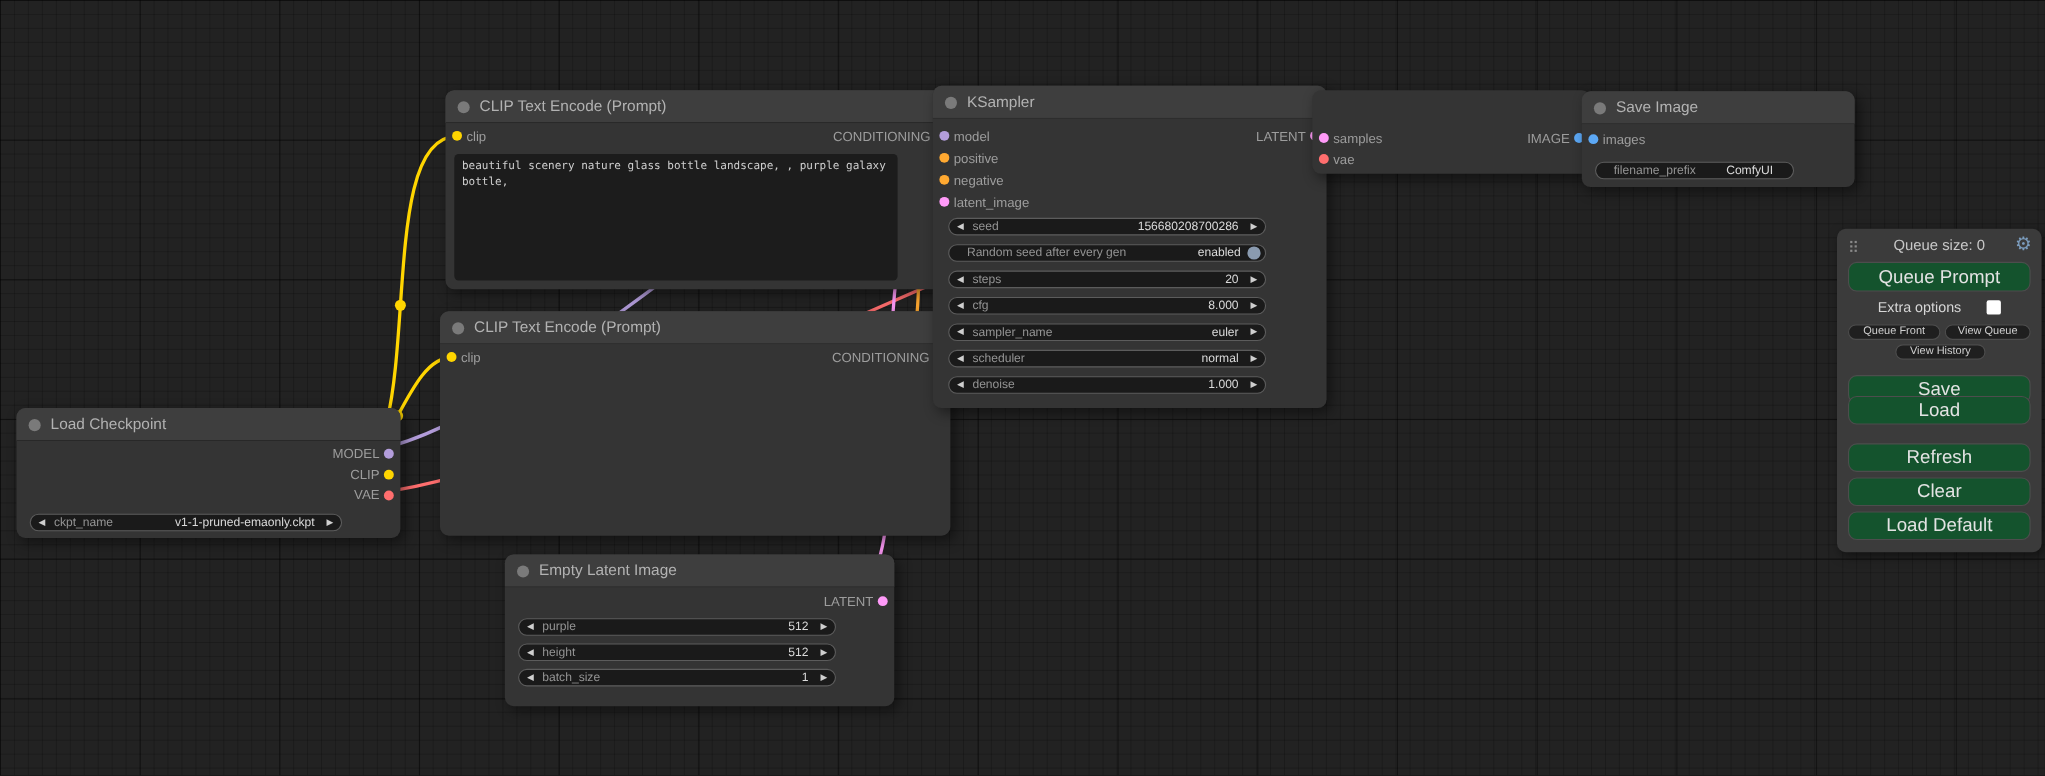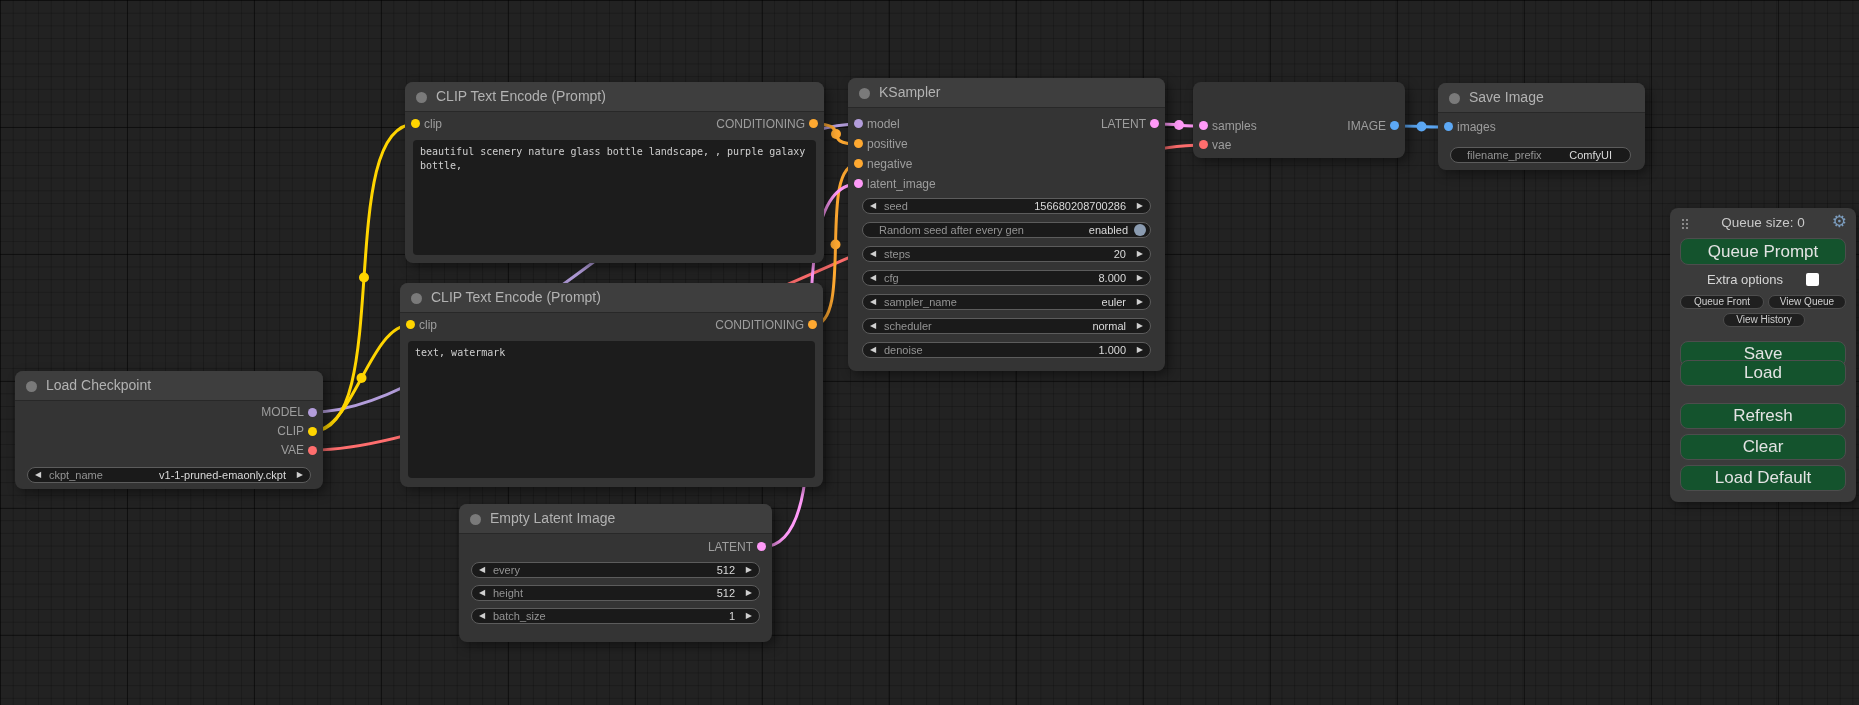--- a/index.html
+++ b/index.html
@@ -9,21 +9,21 @@
     background-image:
       linear-gradient(rgba(0,0,0,0.45) 1px, transparent 1px),
       linear-gradient(90deg, rgba(0,0,0,0.45) 1px, transparent 1px),
       linear-gradient(rgba(0,0,0,0.20) 1px, transparent 1px),
       linear-gradient(90deg, rgba(0,0,0,0.20) 1px, transparent 1px);
     background-size:127px 127px,127px 127px,12.7px 12.7px,12.7px 12.7px;
     font-family:"Liberation Sans", sans-serif;
   }
   #links{position:absolute;left:0;top:0;z-index:1;}
   .node{position:absolute;background:#343434;border-radius:8px;
-        box-shadow:4px 4px 12px rgba(0,0,0,0.45);z-index:2;}
+        box-shadow:4px 4px 12px rgba(0,0,0,0.45);z-index:2;padding-left:41px;}
   .ntitle{position:absolute;left:0;right:0;top:0;height:30px;background:#3e3e3e;
           border-radius:8px 8px 0 0;border-bottom:1px solid #282828;box-sizing:border-box;}
   .tdot{position:absolute;left:11px;top:10px;width:11px;height:11px;border-radius:50%;}
   .ttext{position:absolute;left:31px;top:0;line-height:29px;font-size:14px;color:#b2b2b2;white-space:nowrap;}
   .pdot{position:absolute;width:9px;height:9px;border-radius:50%;z-index:3;}
   .slotlab{position:absolute;height:16px;line-height:16px;font-size:12px;color:#9d9d9d;white-space:nowrap;}
   .slotlab.out{text-align:right;}
   .pill{position:absolute;height:16px;background:#1a1a1a;border:1px solid #5c5c5c;
         border-radius:9px;box-sizing:border-box;font-size:11px;}
   .arrL,.arrR{position:absolute;top:0;line-height:14px;font-size:8px;color:#cfcfcf;}
@@ -112,33 +112,32 @@
 
   <div class="node" style="left:400px;top:283px;width:423px;height:204px;">
     <div class="ntitle">
       <span class="tdot" style="background: rgb(122, 122, 122);"></span>
       <span class="ttext">CLIP Text Encode (Prompt)</span>
     </div>
     <span class="pdot" style="left: 6px; top: 37px; background: rgb(255, 213, 0);"></span>
     <span class="slotlab" style="left:19px;top:34px;">clip</span>
     <span class="slotlab out" style="right:19px;top:34px;left:200px;">CONDITIONING</span>
     <span class="pdot" style="right: 6px; top: 37px; background: rgb(255, 169, 49);"></span>
-    <div class="textbox" style="left:8px;top:58px;width:407px;height:137px;">text, watermark</div>
   </div>
 
   <div class="node" style="left:459px;top:504px;width:313px;height:138px;">
     <div class="ntitle">
       <span class="tdot" style="background: rgb(122, 122, 122);"></span>
       <span class="ttext">Empty Latent Image</span>
     </div>
     <span class="slotlab out" style="right:19px;top:35px;left:100px;">LATENT</span>
     <span class="pdot" style="right: 6px; top: 38px; background: rgb(255, 154, 248);"></span>
     <div class="pill" style="left:12px;top:58px;width:289px;">
       <span class="arrL">◀</span>
-      <span class="wlabel">every</span>
+      <span class="wlabel">purple</span>
       <span class="wvalue">512</span>
       <span class="arrR">▶</span>
     </div>
     <div class="pill" style="left:12px;top:81px;width:289px;">
       <span class="arrL">◀</span>
       <span class="wlabel">height</span>
       <span class="wvalue">512</span>
       <span class="arrR">▶</span>
     </div>
     <div class="pill" style="left:12px;top:104px;width:289px;">

